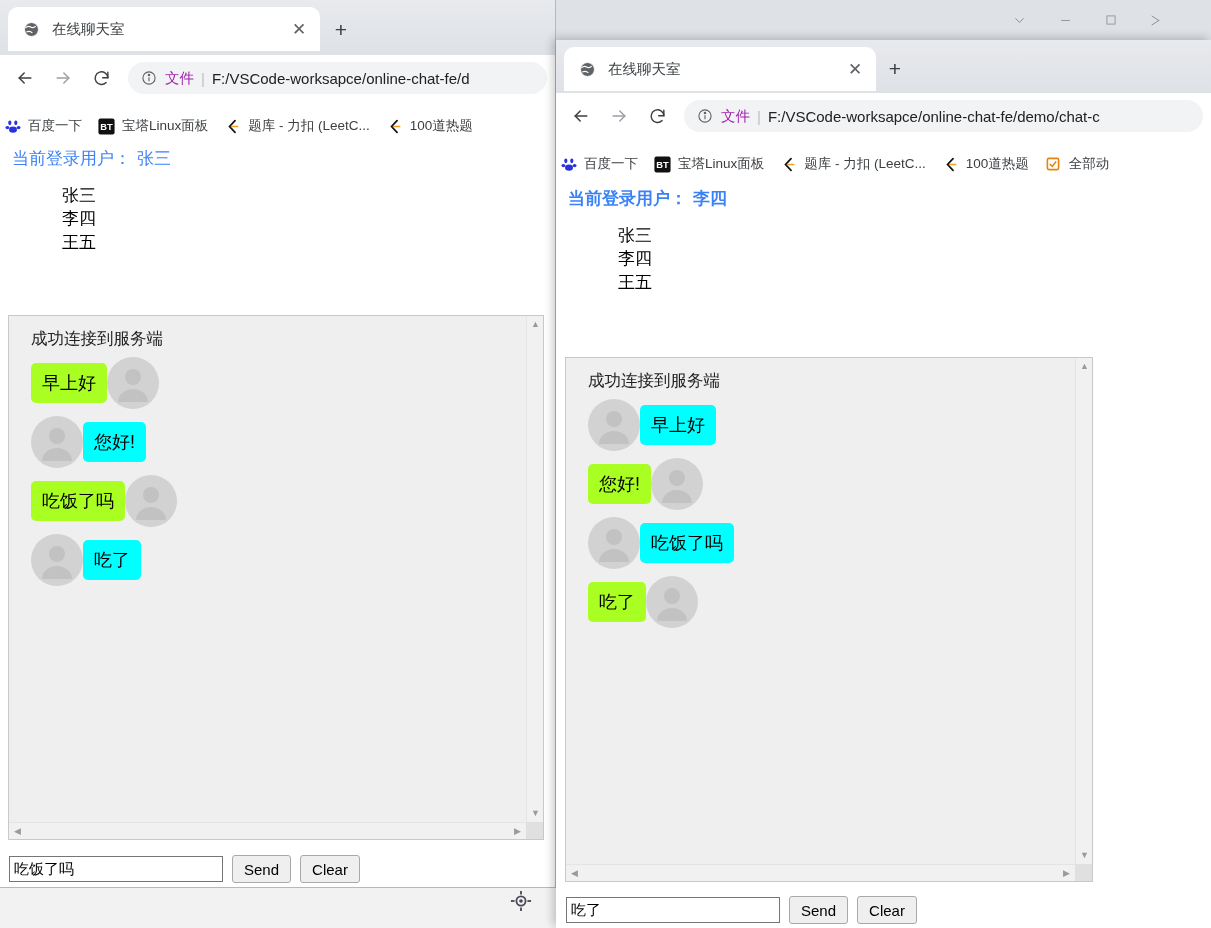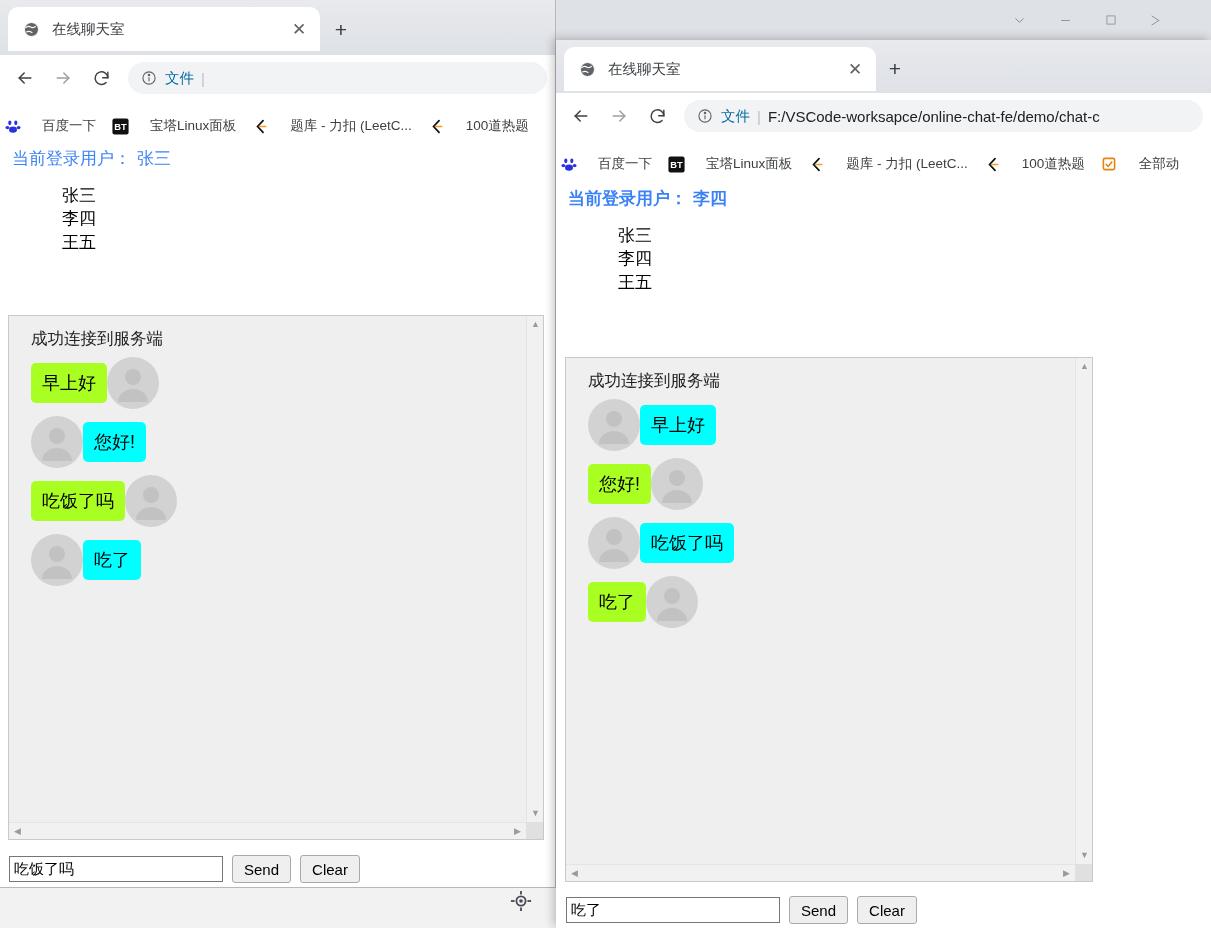--- a/index.html
+++ b/index.html
@@ -110,21 +110,21 @@
     padding: 0 12px;
     margin-left: 6px;
     overflow: hidden;
   }
   .omni-info {
     width: 18px; height: 18px; flex: 0 0 auto;
     display: flex; align-items: center; justify-content: center;
     color: #5f6368; margin-right: 7px;
   }
   .omni-scheme {
-    font-size: 14.5px; color: #0369a1; white-space: nowrap;
+    font-size: 14.5px; color: #a21caf; white-space: nowrap;
     flex: 0 0 auto;
   }
   .omni-sep {
     color: #bdc1c6; margin: 0 7px; flex: 0 0 auto; font-size: 15px;
   }
   .omni-url {
     font-size: 15px; color: #202124; white-space: nowrap;
     overflow: hidden; flex: 1 1 auto;
   }
 
@@ -137,21 +137,21 @@
     overflow: hidden;
   }
   .bm {
     display: flex; align-items: center;
     margin-right: 16px;
     flex: 0 0 auto;
     white-space: nowrap;
   }
   .bm-ico {
     width: 17px; height: 17px;
-    margin-right: 21px;
+    margin-right: 7px;
     display: flex; align-items: center; justify-content: center;
     flex: 0 0 auto;
   }
   .bm-label { font-size: 13.5px; color: #3c4043; }
 
   
   .page {
     background: #ffffff;
     overflow: hidden;
     position: relative;
@@ -337,20 +337,21 @@
       <div class="omnibox">
         <span class="omni-info">
           <svg viewBox="0 0 20 20" width="16" height="16" fill="none" stroke="currentColor" stroke-width="1.4">
             <circle cx="10" cy="10" r="7.6"></circle>
               <line x1="10" y1="9" x2="10" y2="14"></line>
               <circle cx="10" cy="6.3" r="0.9" fill="currentColor"></circle>
           </svg>
         </span>
         <span class="omni-scheme">文件</span>
         <span class="omni-sep">|</span>
+        <span class="omni-url">F:/VSCode-worksapce/online-chat-fe/d</span>
       </div>
     </div>
 
     <div class="bookmarks">
       <div class="bm">
         <span class="bm-ico">
           <svg viewBox="0 0 20 20" width="16" height="16">
             <ellipse cx="6" cy="6" rx="2" ry="3" fill="#2932e1"></ellipse>
             <ellipse cx="13.5" cy="6" rx="2" ry="3" fill="#2932e1"></ellipse>
             <ellipse cx="3" cy="12" rx="2.4" ry="2" fill="#2932e1"></ellipse>

